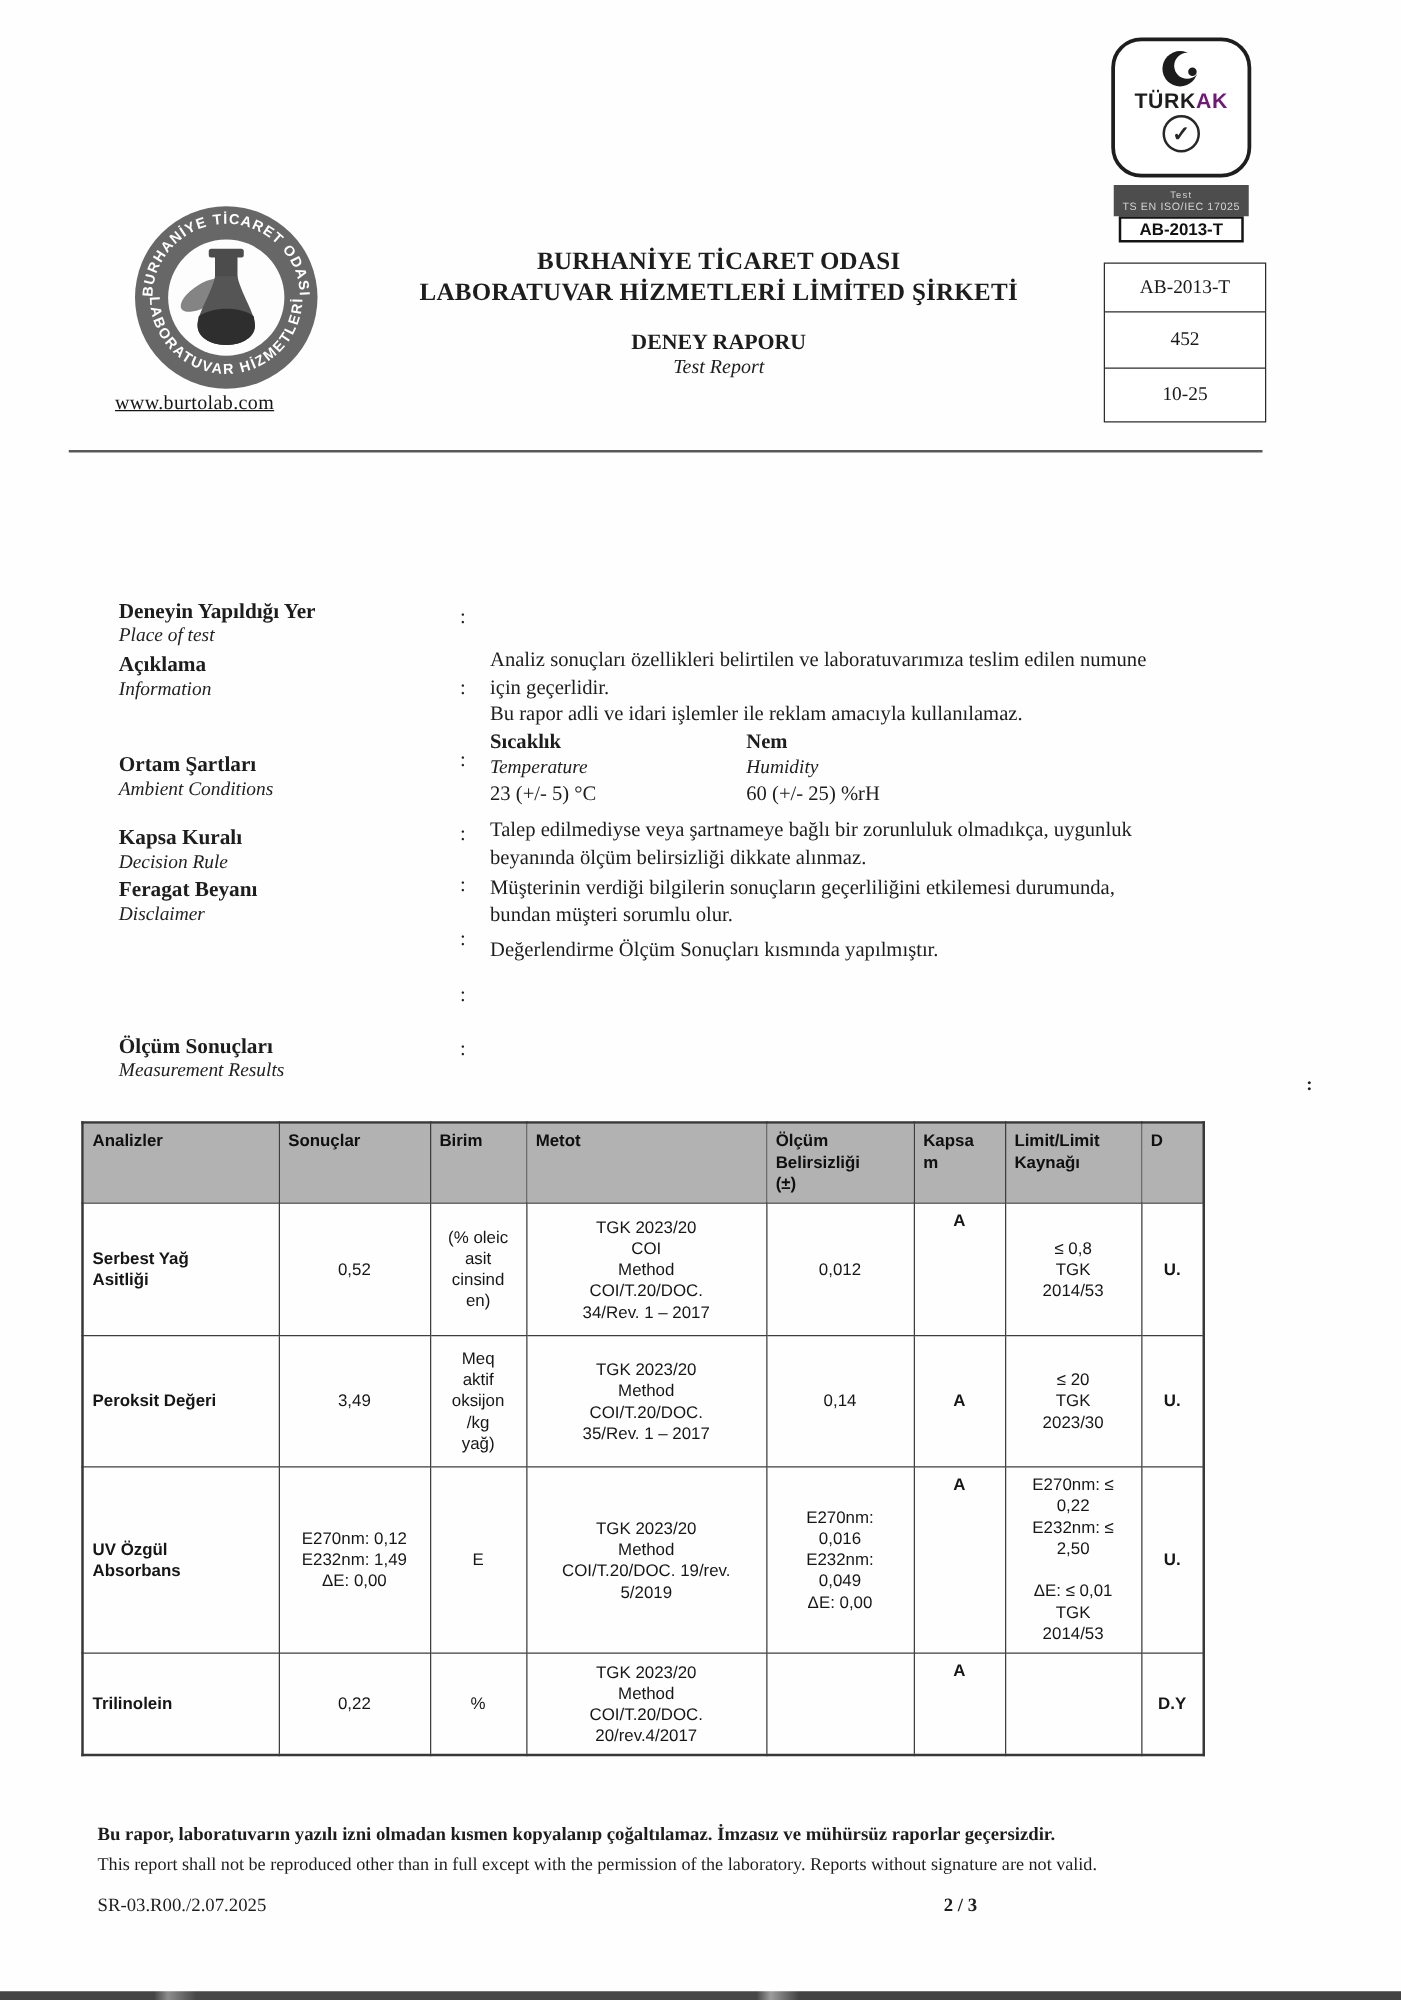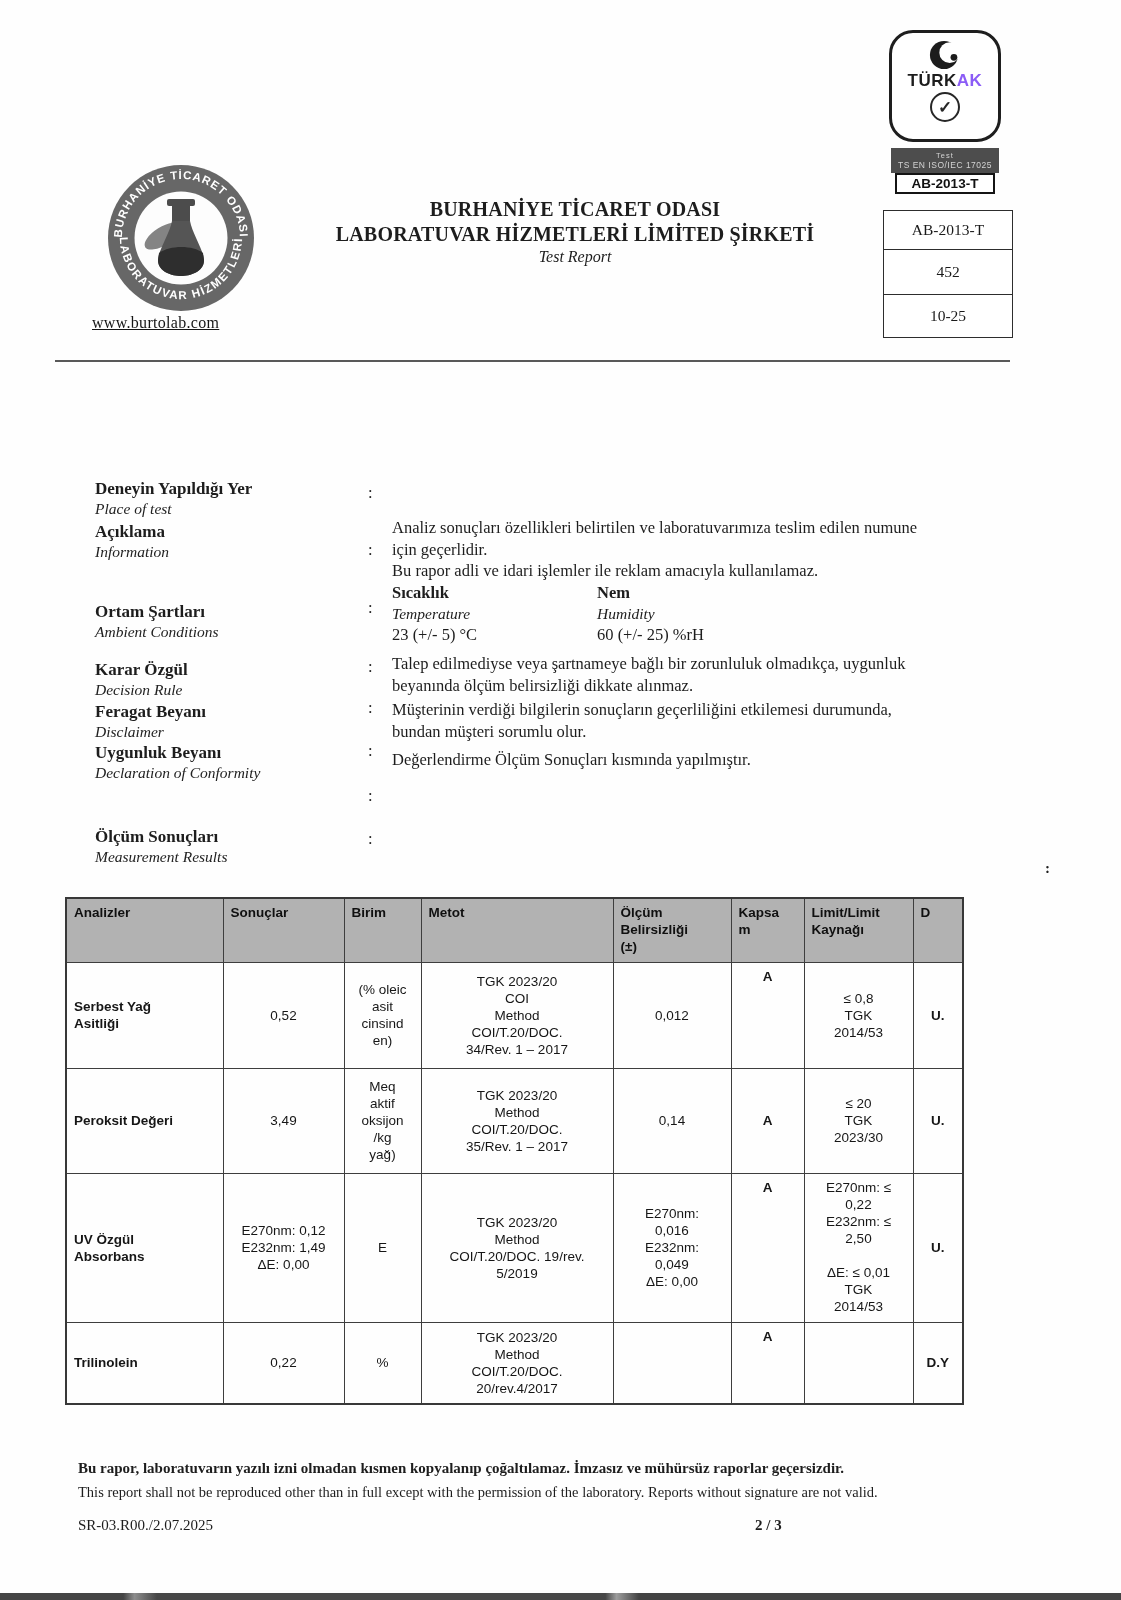--- a/index.html
+++ b/index.html
@@ -6,21 +6,21 @@
   #page{position:relative;width:1121px;height:1600px;background:#fefefe;margin:0 auto;
         font-family:"Liberation Serif", serif;color:#1d1d1d;overflow:hidden;}
   .abs{position:absolute;}
   .preline{white-space:pre-line;}
 
   
   .turkak{left:880px;top:30px;width:130px;text-align:center;font-family:"Liberation Sans",sans-serif;}
   .turkak-frame{margin:0 auto;width:106px;height:100px;border:3.5px solid #1e1e1e;border-radius:24px;
                 display:flex;flex-direction:column;align-items:center;justify-content:flex-start;padding-top:6px;background:#fff;}
   .turkak-brand{font-weight:bold;font-size:17px;letter-spacing:.5px;line-height:17px;margin-top:1px;}
-  .turkak-brand .ak{color:#8b5cf6;}
+  .turkak-brand .ak{color:#701a75;}
   .turkak-check{width:26px;height:26px;border:2.5px solid #272727;border-radius:50%;margin-top:3px;
                 display:flex;align-items:center;justify-content:center;font-size:17px;font-weight:bold;color:#272727;}
   .turkak-band{margin:6px auto 0;width:108px;background:#4d4d4d;color:#d3d3d3;padding:3px 0 2px;}
   .turkak-band .b1{font-size:7.5px;line-height:9px;letter-spacing:1px;}
   .turkak-band .b2{font-size:8.5px;line-height:11px;letter-spacing:.5px;}
   .turkak-cert{margin:0 auto;width:96px;background:#fff;border:2px solid #141414;
                font-weight:bold;font-size:13.5px;line-height:17px;color:#111;}
 
   
   .lab-logo{left:106px;top:163px;width:150px;height:150px;}
@@ -123,20 +123,21 @@
         <path d="M66,58 C64,70 52,88 52,97 C52,109 66,113 75,113 C84,113 98,109 98,97 C98,88 86,70 84,58 Z" fill="#555555"></path>
         <path d="M53,90 C64,82 87,82 97,90 L98,97 C98,109 84,113 75,113 C66,113 52,109 52,97 Z" fill="#2e2e2e"></path>
       </g>
     </svg>
   </div>
   <div class="abs website">www.burtolab.com</div>
 
   <div class="abs org-block">
     <div class="org-line">BURHANİYE TİCARET ODASI</div>
     <div class="org-line">LABORATUVAR HİZMETLERİ LİMİTED ŞİRKETİ</div>
+    <div class="report-title">DENEY RAPORU</div>
     <div class="report-sub">Test Report</div>
   </div>
 
   <div class="abs ref-box">
     <div class="ref-row ref-r0">AB-2013-T</div>
     <div class="ref-row ref-r1">452</div>
     <div class="ref-row ref-r2">10-25</div>
   </div>
 
   <div class="abs hrule"></div>
@@ -147,30 +148,26 @@
   </div>
   <div class="abs ilabel" style="top:521px">
     <div class="l1">Açıklama</div>
     <div class="l2">Information</div>
   </div>
   <div class="abs ilabel" style="top:601px">
     <div class="l1">Ortam Şartları</div>
     <div class="l2">Ambient Conditions</div>
   </div>
   <div class="abs ilabel" style="top:659px">
-    <div class="l1">Karar Özgül</div>
+    <div class="l1">Kapsa Kuralı</div>
     <div class="l2">Decision Rule</div>
   </div>
   <div class="abs ilabel" style="top:701px">
     <div class="l1">Feragat Beyanı</div>
     <div class="l2">Disclaimer</div>
-  </div>
-  <div class="abs ilabel" style="top:742px">
-    <div class="l1">Uygunluk Beyanı</div>
-    <div class="l2">Declaration of Conformity</div>
   </div>
   <div class="abs ilabel" style="top:826px">
     <div class="l1">Ölçüm Sonuçları</div>
     <div class="l2">Measurement Results</div>
   </div>
 
   <div class="abs icolon" style="top:483px">:</div>
   <div class="abs icolon" style="top:540px">:</div>
   <div class="abs icolon" style="top:598px">:</div>
   <div class="abs icolon" style="top:657px">:</div>

